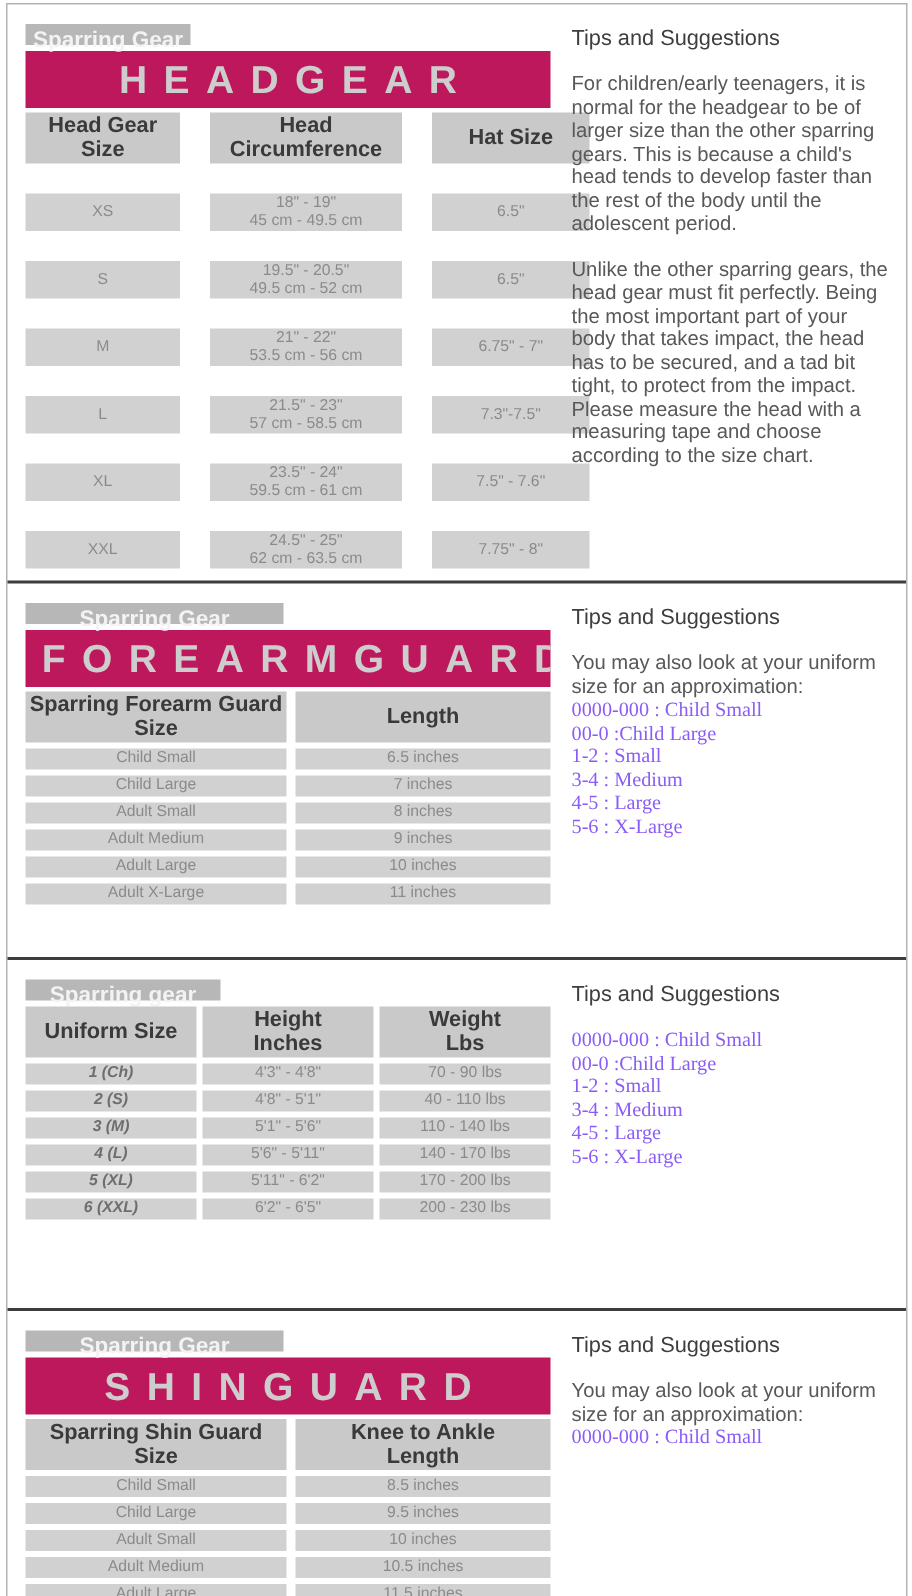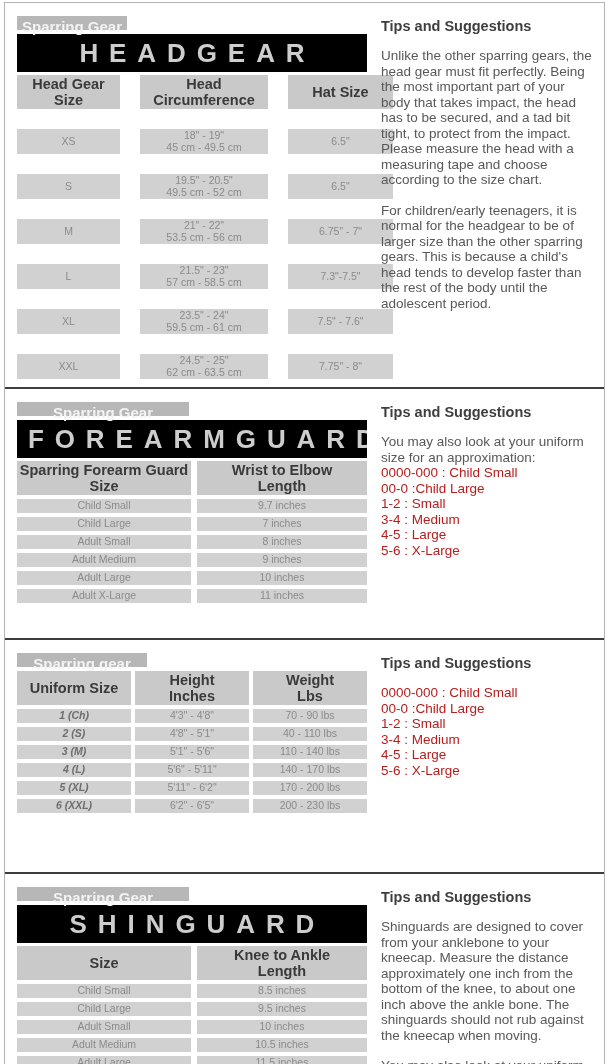--- a/index.html
+++ b/index.html
@@ -39,21 +39,21 @@
     text-align: center;
     margin-bottom: 4px;
   }
   .tag-w110 { width: 110px; }
   .tag-w130 { width: 130px; }
   .tag-w172 { width: 172px; }
 
   .banner {
     height: 38px;
     line-height: 38px;
-    background: #000000;
+    background: #be185d;
     color: #cdcdcd;
     font-size: 26px;
     font-weight: bold;
     text-align: center;
     letter-spacing: 0.42em;
     text-indent: 0.42em;
     margin-bottom: 3px;
     white-space: nowrap;
     overflow: hidden;
   }
@@ -87,35 +87,36 @@
     flex-direction: column;
     justify-content: center;
     padding: 1px 20px;
   }
   .row-tall  { min-height: 24px; }
   .row-short { min-height: 14px; }
   .td-bold { font-weight: bold; color: #6e6e6e; font-style: italic; }
 
   .tips-heading {
     font-size: 14.5px;
-    font-weight: bold;
+    font-weight: normal;
     color: #3e3e3e;
     margin: 2px 0 14px 0;
   }
   .right p {
     font-size: 13.5px;
     color: #585858;
     line-height: 15.5px;
     margin: 0 0 15px 0;
   }
   .right p.no-gap { margin-bottom: 0; }
   .tips-list div {
     font-size: 13.5px;
-    color: #b91c1c;
+    color: #8b5cf6;
     line-height: 15.5px;
+    font-family: Liberation Serif, serif;
   }
 </style>
 </head>
 <body>
 
 <div class="page">
 
   <div class="section sec-1">
     <div class="left">
       <div class="tag tag-w110">Sparring Gear</div>
@@ -171,41 +172,40 @@
         <div class="td row-tall">XXL</div>
         <div class="td row-tall">
             <span>24.5" - 25"</span>
             <span>62 cm - 63.5 cm</span>
           </div>
         <div class="td row-tall">7.75" - 8"</div>
       </div>
     </div>
     <div class="right">
       <div class="tips-heading">Tips and Suggestions</div>
+      <p>For children/early teenagers, it is normal for the headgear to be of larger size than the other sparring gears. This is because a child's head tends to develop faster than the rest of the body until the adolescent period.</p>
       <p>Unlike the other sparring gears, the head gear must fit perfectly. Being the most important part of your body that takes impact, the head has to be secured, and a tad bit tight, to protect from the impact. Please measure the head with a measuring tape and choose according to the size chart.</p>
-      <p>For children/early teenagers, it is normal for the headgear to be of larger size than the other sparring gears. This is because a child's head tends to develop faster than the rest of the body until the adolescent period.</p>
     </div>
   </div>
 
   <div class="section sec-2">
     <div class="left">
       <div class="tag tag-w172">Sparring Gear</div>
       <div class="banner">FOREARMGUARD</div>
       <div class="grid cols-fg">
         <div class="th">
             <span>Sparring Forearm Guard</span>
             <span>Size</span>
           </div>
         <div class="th">
-            <span>Wrist to Elbow</span>
             <span>Length</span>
           </div>
 
         <div class="td row-short">Child Small</div>
-        <div class="td row-short">9.7 inches</div>
+        <div class="td row-short">6.5 inches</div>
         <div class="td row-short">Child Large</div>
         <div class="td row-short">7 inches</div>
         <div class="td row-short">Adult Small</div>
         <div class="td row-short">8 inches</div>
         <div class="td row-short">Adult Medium</div>
         <div class="td row-short">9 inches</div>
         <div class="td row-short">Adult Large</div>
         <div class="td row-short">10 inches</div>
         <div class="td row-short">Adult X-Large</div>
         <div class="td row-short">11 inches</div>
@@ -278,20 +278,21 @@
       </div>
     </div>
   </div>
 
   <div class="section sec-4">
     <div class="left">
       <div class="tag tag-w172">Sparring Gear</div>
       <div class="banner">SHINGUARD</div>
       <div class="grid cols-sg">
         <div class="th">
+            <span>Sparring Shin Guard</span>
             <span>Size</span>
           </div>
         <div class="th">
             <span>Knee to Ankle</span>
             <span>Length</span>
           </div>
 
         <div class="td row-short">Child Small</div>
         <div class="td row-short">8.5 inches</div>
         <div class="td row-short">Child Large</div>
@@ -301,21 +302,20 @@
         <div class="td row-short">Adult Medium</div>
         <div class="td row-short">10.5 inches</div>
         <div class="td row-short">Adult Large</div>
         <div class="td row-short">11.5 inches</div>
         <div class="td row-short">Adult X-Large</div>
         <div class="td row-short">12 inches</div>
       </div>
     </div>
     <div class="right">
       <div class="tips-heading">Tips and Suggestions</div>
-      <p>Shinguards are designed to cover from your anklebone to your kneecap. Measure the distance approximately one inch from the bottom of the knee, to about one inch above the ankle bone. The shinguards should not rub against the kneecap when moving.</p>
       <p class="no-gap">You may also look at your uniform size for an approximation:</p>
       <div class="tips-list">
         <div>0000-000 : Child Small</div>
 
       </div>
     </div>
   </div>
 
 </div>
 

